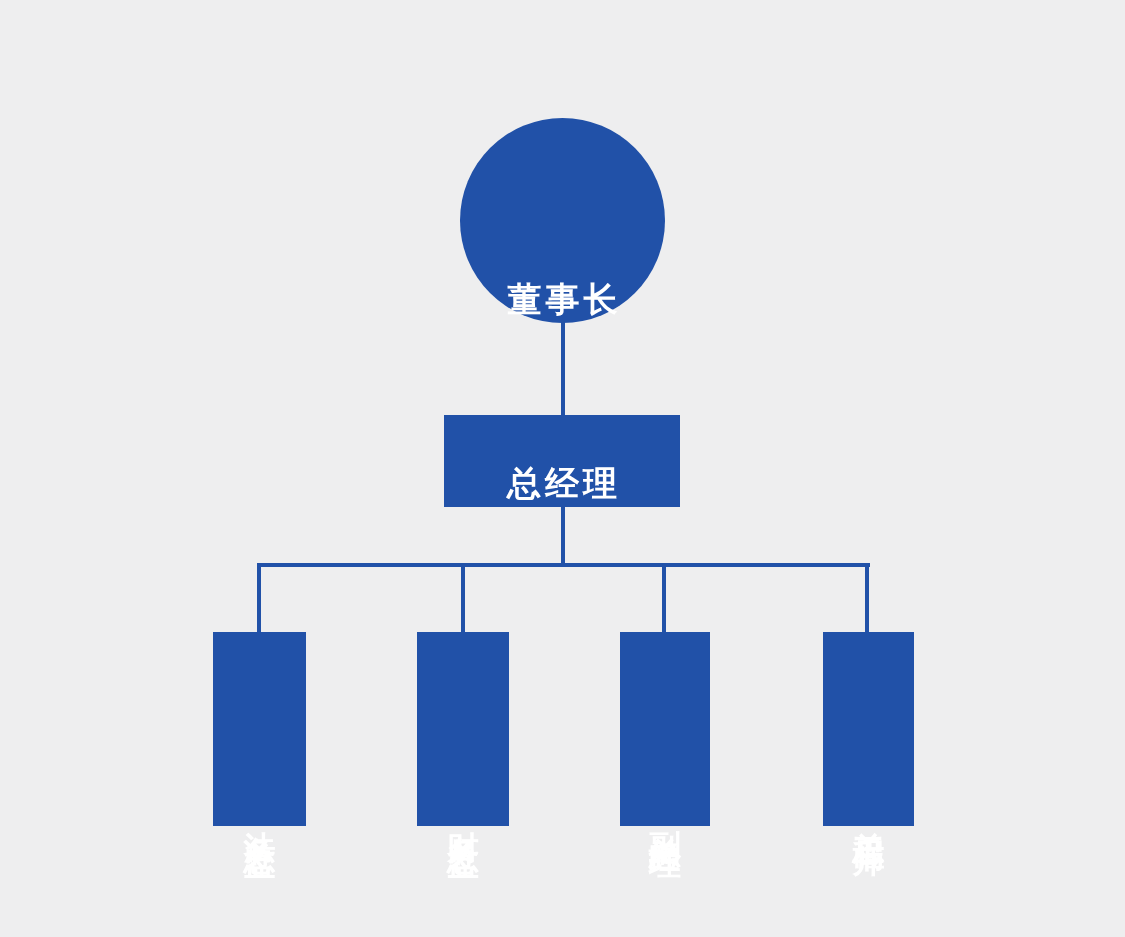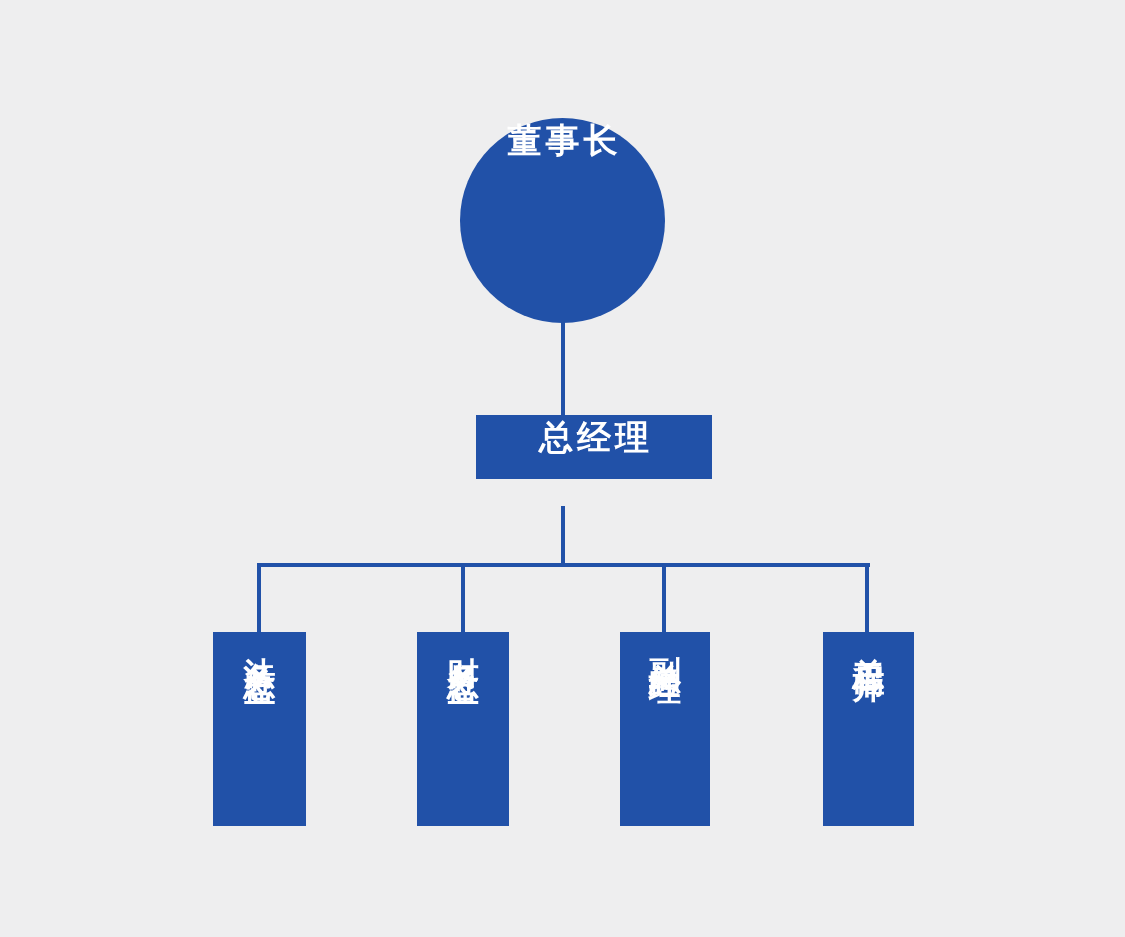--- a/index.html
+++ b/index.html
@@ -12,41 +12,40 @@
     width: 1125px;
     height: 937px;
     background: var(--bg-color, #eeeeef);
     overflow: hidden;
   }
   .node {
     position: absolute;
     background: var(--node-color, #2151a8);
     color: var(--text-color, #ffffff);
     display: flex;
-    align-items: flex-start;
+    align-items: flex-end;
     justify-content: center;
     font-weight: bold;
   }
   .node-circle {
     left: 460px;
     top: 118px;
     width: 205px;
     height: 205px;
     border-radius: 50%;
     font-size: 34px;
     letter-spacing: 4px;
   }
   .node-rect-h {
     left: 444px;
     top: 415px;
     width: 236px;
-    height: 64px;
+    height: 92px;
     font-size: 34px;
     letter-spacing: 4px;
-    margin-left: 32px;
   }
   .node-rect-v {
     top: 632px;
     height: 194px;
     font-size: 32px;
   }
   .v-label {
     writing-mode: vertical-rl;
     text-orientation: upright;
     letter-spacing: 5px;

